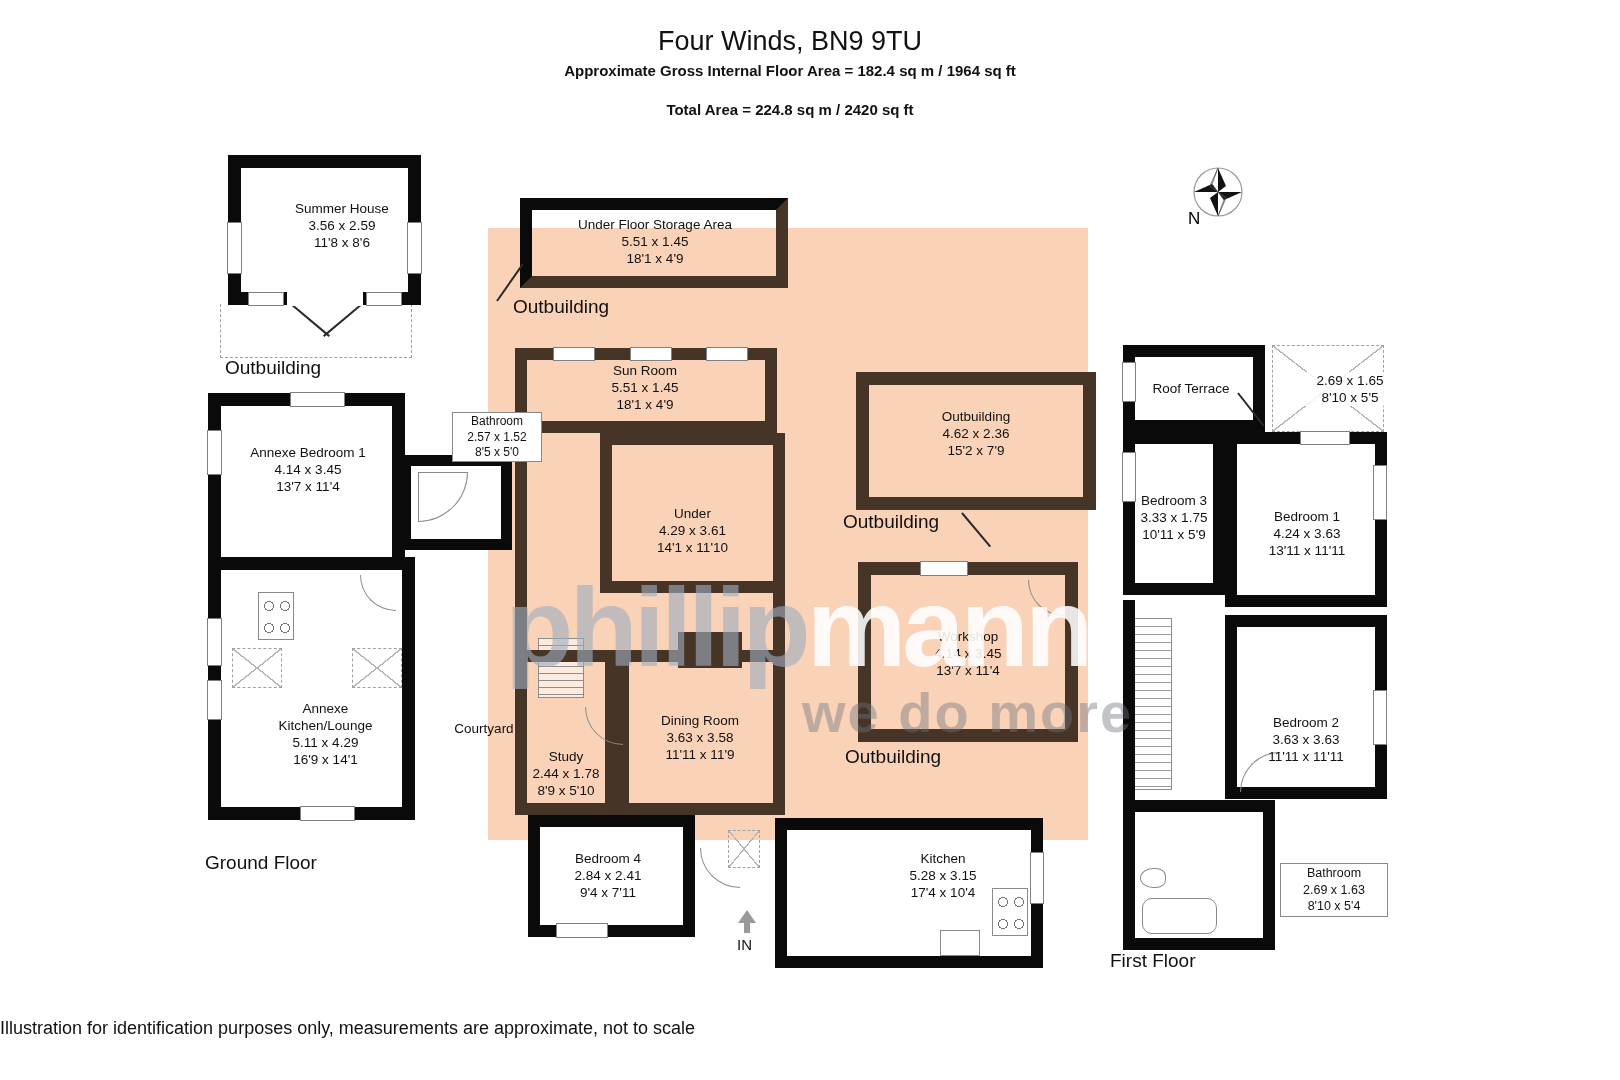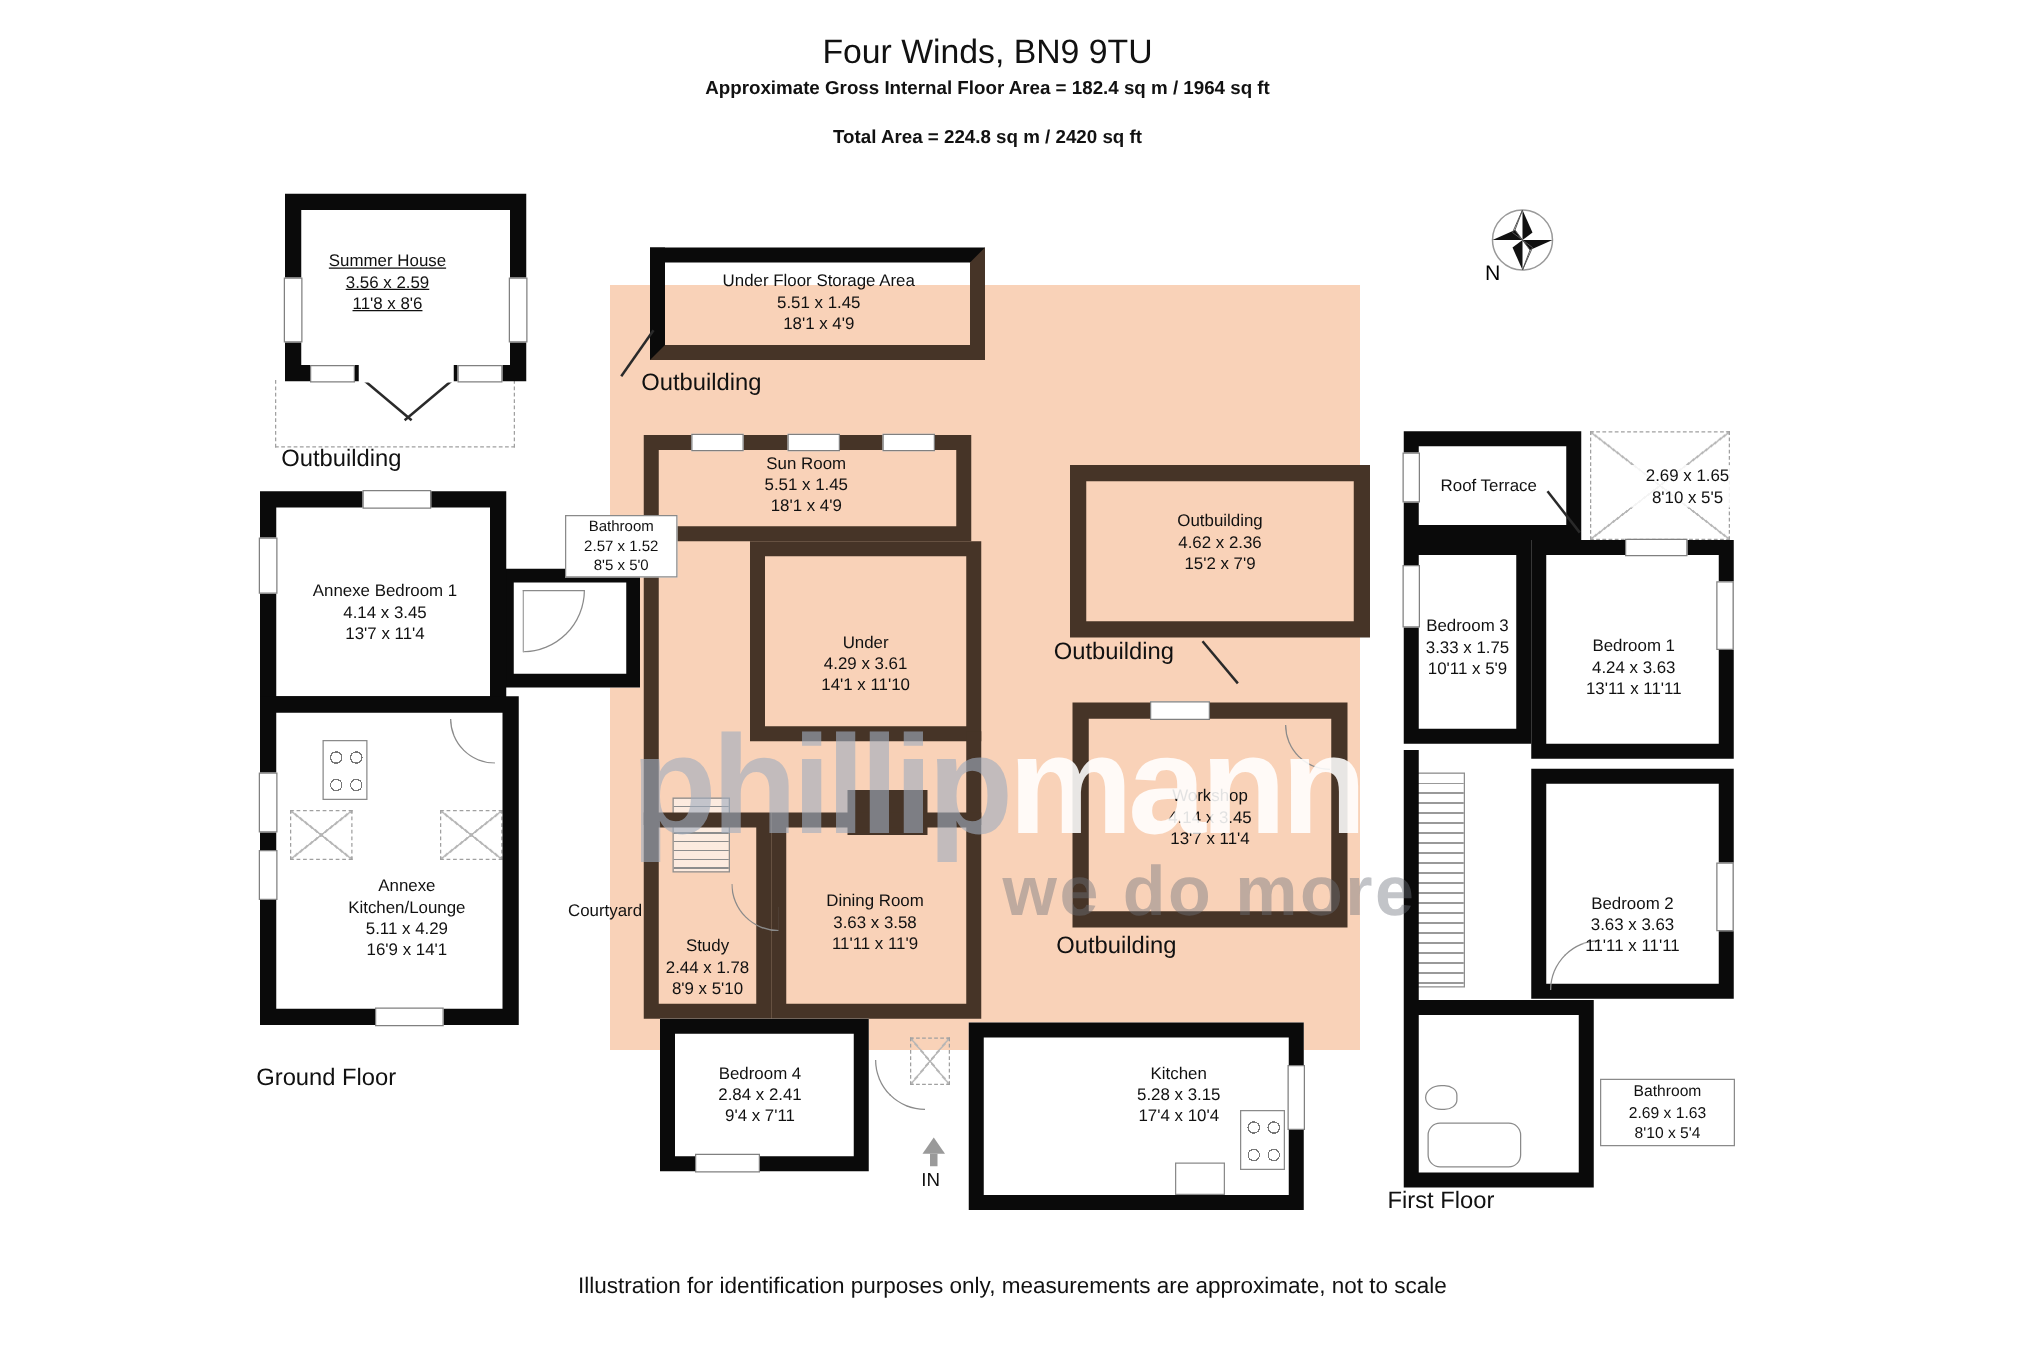--- a/index.html
+++ b/index.html
@@ -30,21 +30,21 @@
   .labelbox{position:absolute;background:#fff;border:1px solid #8a8a8a;box-sizing:border-box;
     text-align:center;z-index:4;}
   .labelbox span{display:block;}
   .fix{position:absolute;background:#fff;border:1px solid #8a8a8a;box-sizing:border-box;z-index:2;}
   .hd{position:absolute;left:440px;width:700px;text-align:center;z-index:4;}
   .wm{position:absolute;z-index:5;font-weight:bold;pointer-events:none;}
   .wm-main{font-size:112px;letter-spacing:-4px;line-height:1;}
   .wm-p1{color:rgba(160,172,190,0.62);}
   .wm-p2{color:rgba(255,255,255,0.88);}
   .wm-tag{font-size:56px;letter-spacing:2px;color:rgba(110,114,124,0.42);}
-  .footer{position:absolute;left:0;top:1018px;width:1620px;text-align:center;font-size:18px;z-index:4;}
+  .footer{position:absolute;left:0;top:1018px;width:1620px;font-size:18px;z-index:4;}
   .tri{position:absolute;width:0;height:0;border-left:9px solid transparent;border-right:9px solid transparent;border-bottom:13px solid #9a9a9a;z-index:2;}
   .stem{position:absolute;background:#9a9a9a;z-index:2;}
 </style>
 </head>
 <body>
 
 <div id="canvas">
 
   <div class="hd" style="top:26px;font-size:27px;">Four Winds, BN9 9TU</div>
   <div class="hd" style="top:62px;font-size:15px;font-weight:bold;">Approximate Gross Internal Floor Area = 182.4 sq m / 1964 sq ft</div>
@@ -54,21 +54,21 @@
 
   <div class="room bk13" style="left:228px;top:155px;width:193px;height:150px;"></div>
   <div class="win" style="left:227px;top:222px;width:15px;height:52px;"></div>
   <div class="win" style="left:407px;top:222px;width:15px;height:52px;"></div>
   <div class="win" style="left:248px;top:292px;width:36px;height:14px;"></div>
   <div class="win" style="left:366px;top:292px;width:36px;height:14px;"></div>
   <div class="win" style="left:287px;top:292px;width:76px;height:14px;border:none;"></div>
   <div class="dline" style="left:291px;top:303px;width:50px;transform:rotate(40deg);"></div>
   <div class="dline" style="left:362px;top:303px;width:50px;transform:rotate(140deg);"></div>
   <div class="dash" style="left:220px;top:304px;width:192px;height:54px;border-top:none;"></div>
-  <div class="rlabel" style="left:230px;top:200px;width:160px;text-decoration:underline;">
+  <div class="rlabel" style="left:262px;top:200px;width:160px;">
     <span>Summer House</span>
     <span>3.56 x 2.59</span>
     <span>11'8 x 8'6</span>
   </div>
   <div class="sect" style="left:225px;top:357px;">Outbuilding</div>
 
   <div class="room" style="left:520px;top:198px;width:268px;height:90px;border:12px solid #463427;border-top-color:#0a0a0a;border-left-color:#0a0a0a;"></div>
   <div class="rlabel" style="left:540px;top:216px;width:230px;">
     <span>Under Floor Storage Area</span>
     <span>5.51 x 1.45</span>
@@ -118,21 +118,21 @@
   <div class="fix" style="left:418px;top:472px;width:50px;height:50px;border-radius:0 0 100% 0;"></div>
   <div class="labelbox" style="left:452px;top:412px;width:90px;height:50px;font-size:12px;line-height:15.5px;padding-top:1px;">
     <span>Bathroom</span>
     <span>2.57 x 1.52</span>
     <span>8'5 x 5'0</span>
   </div>
 
   <div class="room bk13" style="left:208px;top:393px;width:197px;height:177px;"></div>
   <div class="win" style="left:290px;top:392px;width:55px;height:15px;"></div>
   <div class="win" style="left:207px;top:430px;width:15px;height:45px;"></div>
-  <div class="rlabel" style="left:228px;top:464px;width:160px;">
+  <div class="rlabel" style="left:228px;top:444px;width:160px;">
     <span>Annexe Bedroom 1</span>
     <span>4.14 x 3.45</span>
     <span>13'7 x 11'4</span>
   </div>
 
   <div class="room bk13" style="left:208px;top:557px;width:207px;height:263px;"></div>
   <div class="win" style="left:207px;top:618px;width:15px;height:48px;"></div>
   <div class="win" style="left:207px;top:680px;width:15px;height:40px;"></div>
   <div class="win" style="left:300px;top:806px;width:55px;height:15px;"></div>
   <div class="xbox" style="left:232px;top:648px;width:50px;height:40px;"></div>

